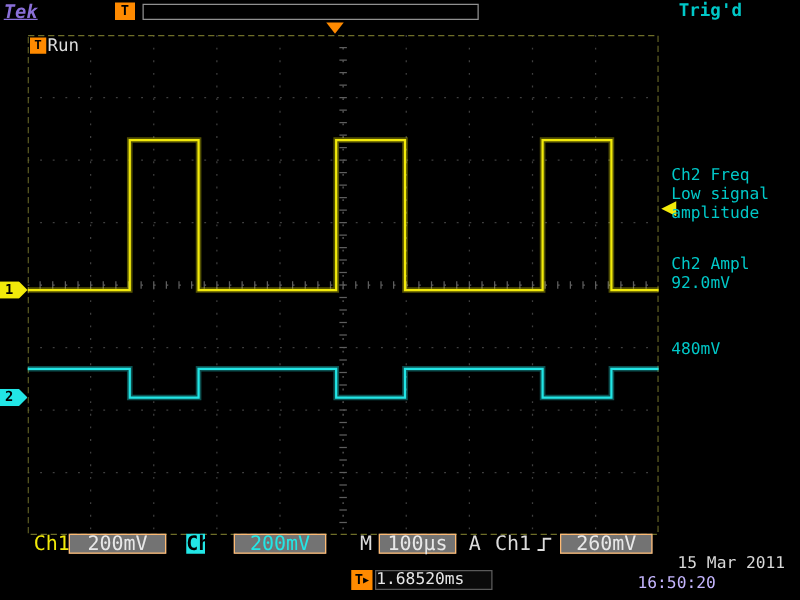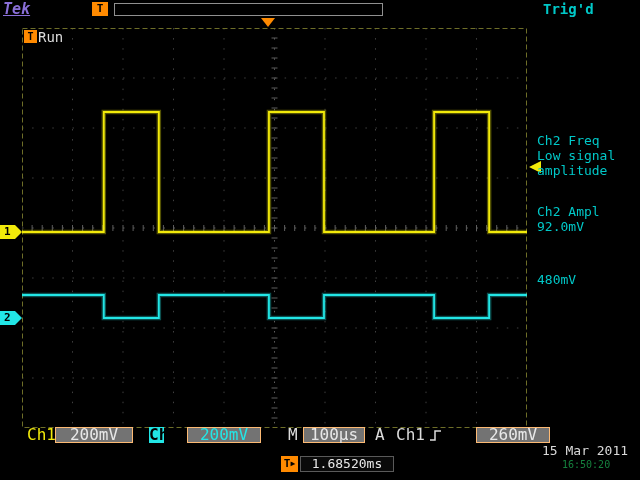--- a/index.html
+++ b/index.html
@@ -39,29 +39,29 @@
   .lab-ch1{left:27px;color:#f2ea0a;}
   .box{background:#737373;border:1px solid #fdba74;text-align:center;height:14px;line-height:14px;}
   .v-ch1{left:55px;width:76px;color:#e8e8e8;}
   .lab-ch2{left:149px;width:15px;background:#22e6e6;color:#000;text-align:center;font-weight:bold;}
   .v-ch2{left:187px;width:72px;color:#22e6e6;}
   .lab-m{left:288px;color:#dcdcdc;}
   .v-m{left:303px;width:60px;color:#e8e8e8;}
   .lab-a{left:375px;color:#dcdcdc;}
   .v-src{left:396px;color:#dcdcdc;}
   .slope{left:429px;top:428px;}
-  .v-lvl{left:476px;width:72px;color:#e8e8e8;}
+  .v-lvl{left:448px;width:72px;color:#e8e8e8;}
   
   .tpos-icon{left:281px;top:456px;width:17px;height:16px;background:#ff8a00;color:#000;
              font-size:11px;font-weight:bold;text-align:center;line-height:16px;}
   .tpos-icon .arr{font-size:8px;vertical-align:1px;}
   .tpos-box{left:300px;top:456px;width:92px;height:14px;background:#0a0a0a;
-            border:1px solid #5a5a5a;color:#e8e8e8;font-size:13px;line-height:14px;text-align:center;}
+            border:1px solid #5a5a5a;color:#e8e8e8;font-size:13px;line-height:14px;}
   .date-txt{left:542px;top:443px;color:#d9d9d9;font-size:13px;}
-  .time-txt{left:562px;top:459px;color:#15803d;font-size:10px;}
+  .time-txt{left:510px;top:459px;color:#c4b5fd;font-size:13px;}
 </style>
 </head>
 <body>
 
 <span class="abs brand">Tek</span>
 <span class="abs acq-status">Run</span>
 <span class="abs tbar-icon">T</span>
 <div class="abs record-bar"></div>
 <span class="abs trig-status">Trig'd</span>
 

